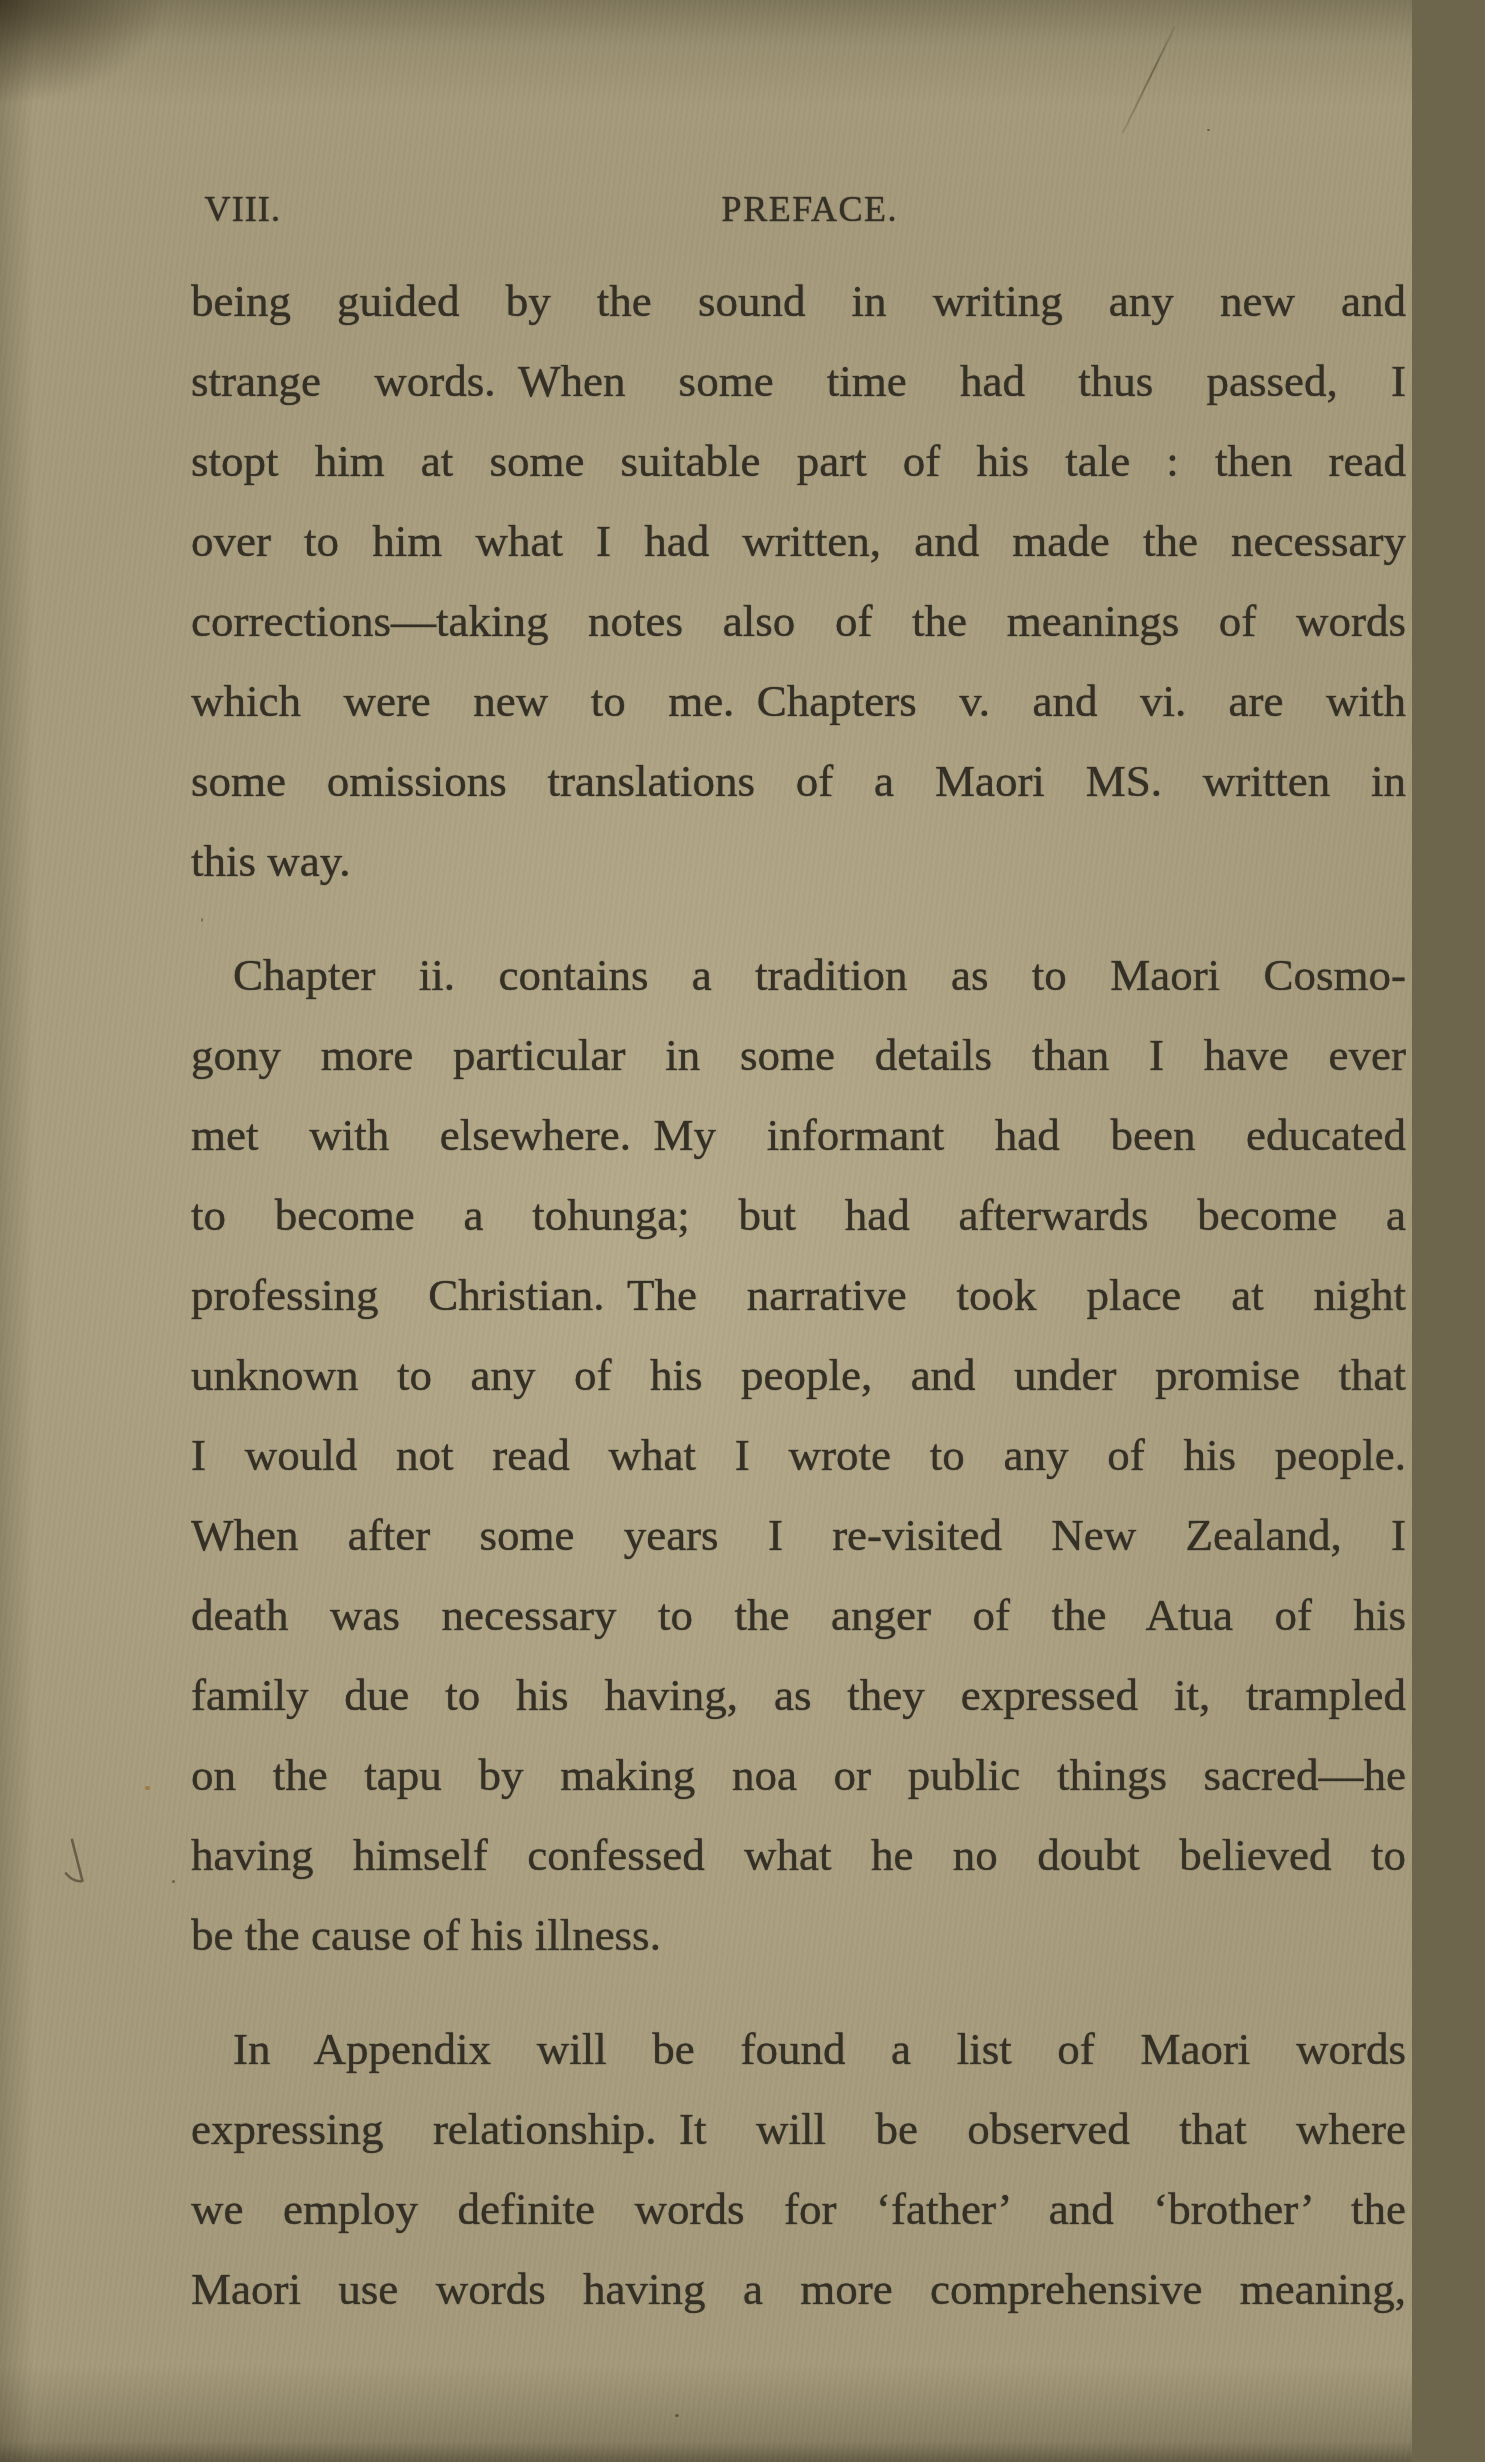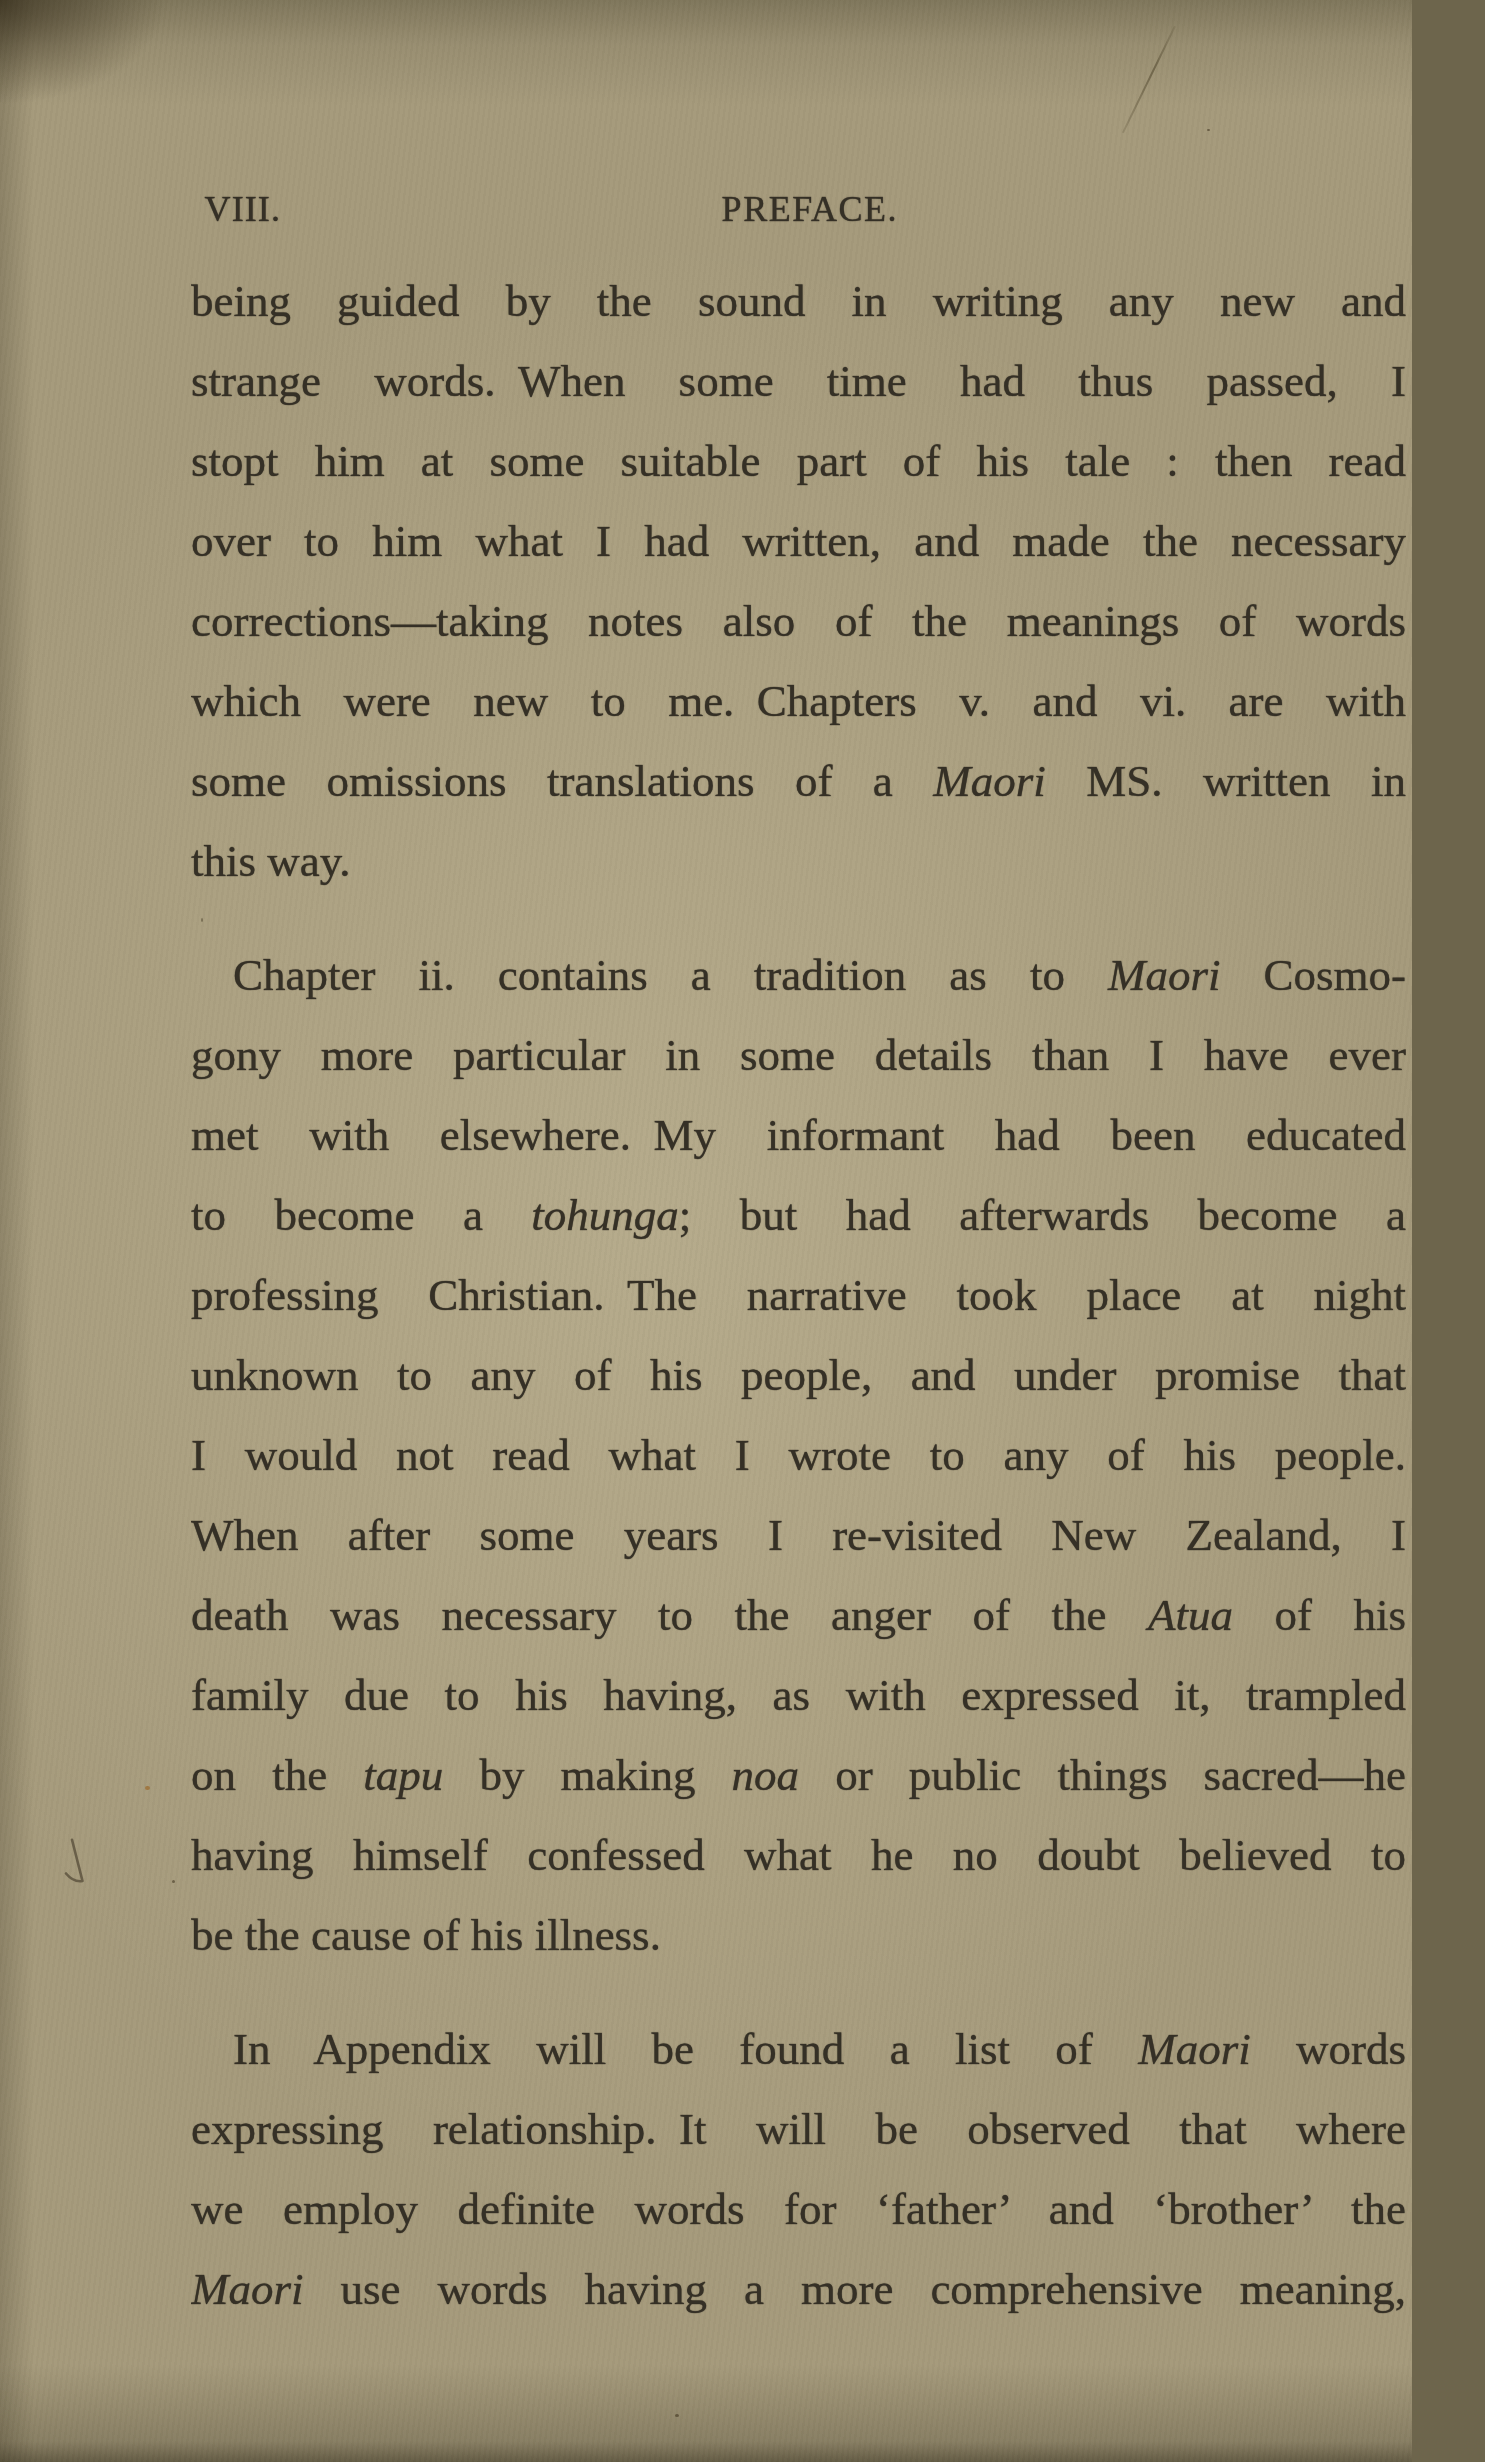--- a/index.html
+++ b/index.html
@@ -37,21 +37,21 @@
   .line{
     line-height:80px;height:80px;
     text-align:justify;text-align-last:justify;
     overflow:hidden;white-space:normal;
     text-shadow:0 0 1.1px rgba(53,48,38,0.75);
     -webkit-text-stroke:0.4px rgba(53,48,38,0.45);
   }
   .line.short{text-align-last:left;font-family:Liberation Serif, serif;}
   .line.indent{text-indent:42px;}
   .para-gap{height:34px;}
-  .it{font-style:italic;}
+  .it{}
   .scratch{
     position:absolute;left:1174px;top:26px;width:1.5px;height:119px;
     background:linear-gradient(180deg, rgba(75,65,40,0.15), rgba(75,65,40,0.55) 40%, rgba(75,65,40,0.2));
     transform:rotate(26deg);transform-origin:top center;border-radius:1.5px;
   }
   .check{position:absolute;left:60px;top:1830px;}
   .speck{position:absolute;border-radius:50%;background:rgba(58,48,28,0.55);}
   .speck.s1{left:1436px;top:354px;width:3.8px;height:3px;}
   .speck.s2{left:1415px;top:718px;width:3px;height:2.3px;}
   .speck.s3{left:1207px;top:129px;width:3px;height:2.3px;}
@@ -84,21 +84,21 @@
       <div class="para-gap"></div>
       <div class="line indent"><span>Chapter ii. contains a tradition as to </span><span class="it">Maori</span><span> Cosmo-</span></div>
       <div class="line"><span>gony more particular in some details than I have ever</span></div>
       <div class="line"><span>met with elsewhere. My informant had been educated</span></div>
       <div class="line"><span>to become a </span><span class="it">tohunga</span><span>; but had afterwards become a</span></div>
       <div class="line"><span>professing Christian. The narrative took place at night</span></div>
       <div class="line"><span>unknown to any of his people, and under promise that</span></div>
       <div class="line"><span>I would not read what I wrote to any of his people.</span></div>
       <div class="line"><span>When after some years I re-visited New Zealand, I</span></div>
       <div class="line"><span>death was necessary to the anger of the </span><span class="it">Atua</span><span> of his</span></div>
-      <div class="line"><span>family due to his having, as with expressed it, trampled</span></div>
+      <div class="line"><span>family due to his having, as they expressed it, trampled</span></div>
       <div class="line"><span>on the </span><span class="it">tapu</span><span> by making </span><span class="it">noa</span><span> or public things sacred—he</span></div>
       <div class="line"><span>having himself confessed what he no doubt believed to</span></div>
       <div class="line short"><span>be the cause of his illness.</span></div>
       <div class="para-gap"></div>
       <div class="line indent"><span>In Appendix will be found a list of </span><span class="it">Maori</span><span> words</span></div>
       <div class="line"><span>expressing relationship. It will be observed that where</span></div>
       <div class="line"><span>we employ definite words for ‘father’ and ‘brother’ the</span></div>
       <div class="line"><span class="it">Maori</span><span> use words having a more comprehensive meaning,</span></div>
     </main>
 

